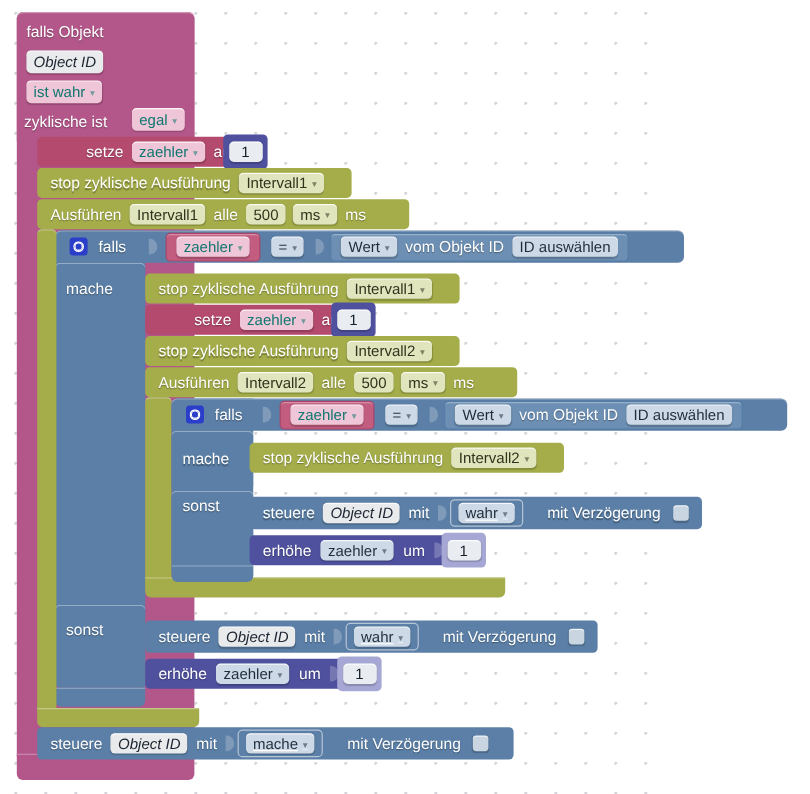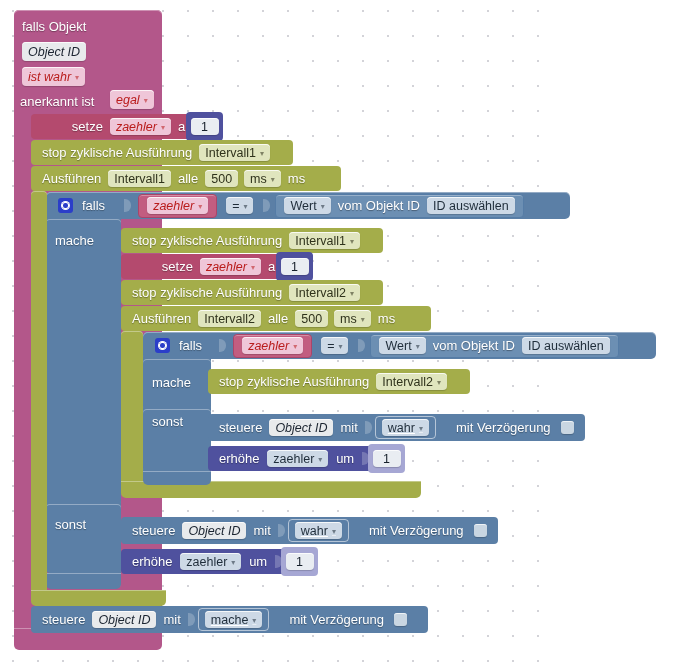--- a/index.html
+++ b/index.html
@@ -55,21 +55,21 @@
     align-items:center;
     height:17px;
     padding:0 6px;
     margin:0 3px;
     border-radius:4px;
     font-size:12.5px;
     color:#222;
     background:#eeeeee;
     box-shadow:inset 0 1px 0 rgba(255,255,255,.8), 0 1px 1px rgba(0,0,0,.18);
   }
-  .field.pinky   { background:#efc6d8; color:#b91c1c;font-style:italic; }
+  .field.pinky   { background:#efc6d8; color:#0f766e; }
   .field.olivey  { background:#e0e5be; color:#30331c; }
   .field.steely  { background:#cdd9e6; color:#1f2d3a; }
   .field.whitey  { background:#e9edf2; color:#16202b; }
   .field.plain   { background:#e8eaec; color:#1b2430;font-style:italic; }
   .caret{ margin-left:4px; font-size:8px; opacity:.55; transform:translateY(1px); }
 
   
   .ring{
     display:inline-flex;align-items:center;
     padding:2px 3px;margin:0 2px;
@@ -135,21 +135,21 @@
   <div class="blk c-magenta" style="left:14px;top:10px;width:148px;height:108px;border-radius:5px 5px 0 0;"></div>
 
   <div class="blk c-magenta" style="left:14px;top:628px;width:148px;height:22px;border-radius:0 0 5px 5px;"></div>
 
   <span class="statlbl" style="left:22px;top:19px;">falls Objekt</span>
   <span class="field plain" style="position:absolute;left:19px;top:42px;height:19px;">Object ID</span>
   <span class="field pinky" style="position:absolute;left:19px;top:67px;height:19px;">
     <span>ist wahr</span>
     <span class="caret">▾</span>
   </span>
-  <span class="statlbl" style="left:20px;top:94px;">anerkannt ist</span>
+  <span class="statlbl" style="left:20px;top:94px;">zyklische ist</span>
   <span class="field pinky" style="position:absolute;left:107px;top:90px;height:19px;text-align:center;">
     <span>egal</span>
     <span class="caret">▾</span>
   </span>
 
   <div class="row c-crimson" style="left:31px;top:114px;width:187px;height:25px;">
     <span class="txt">setze</span>
     <span class="field pinky">
       <span>zaehler</span>
       <span class="caret">▾</span>

